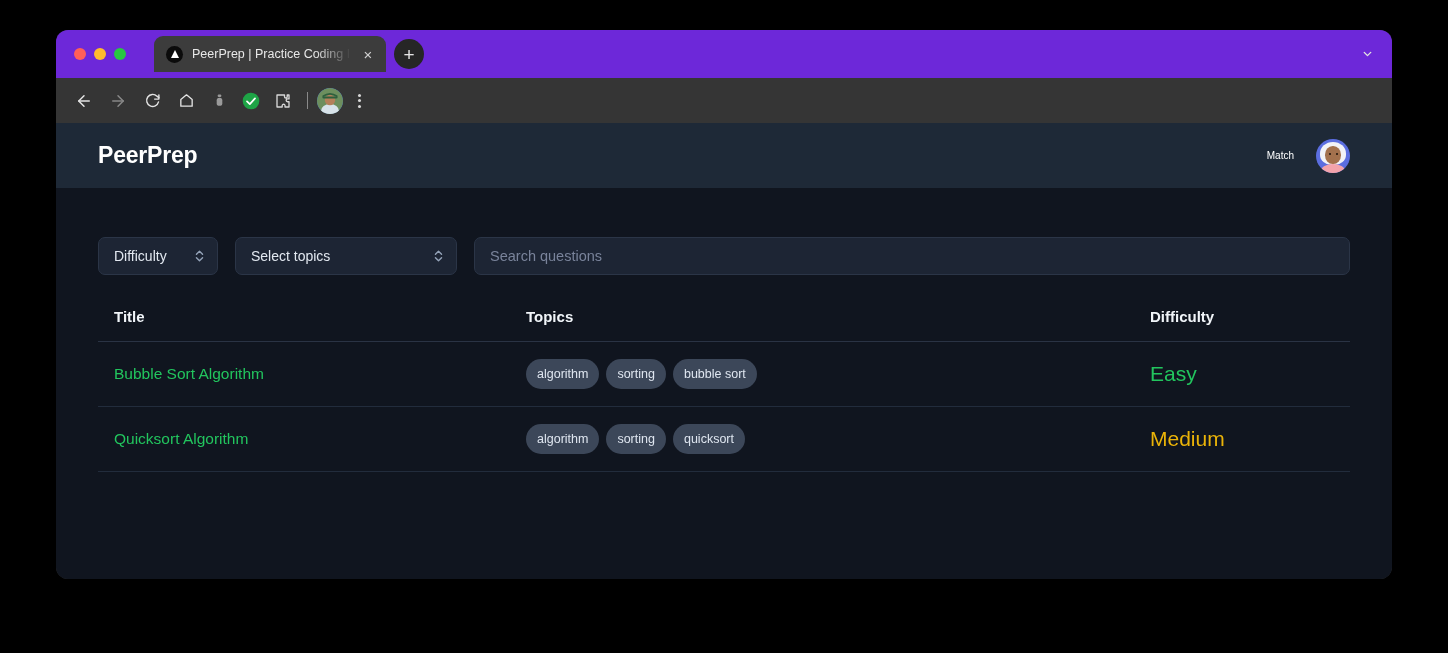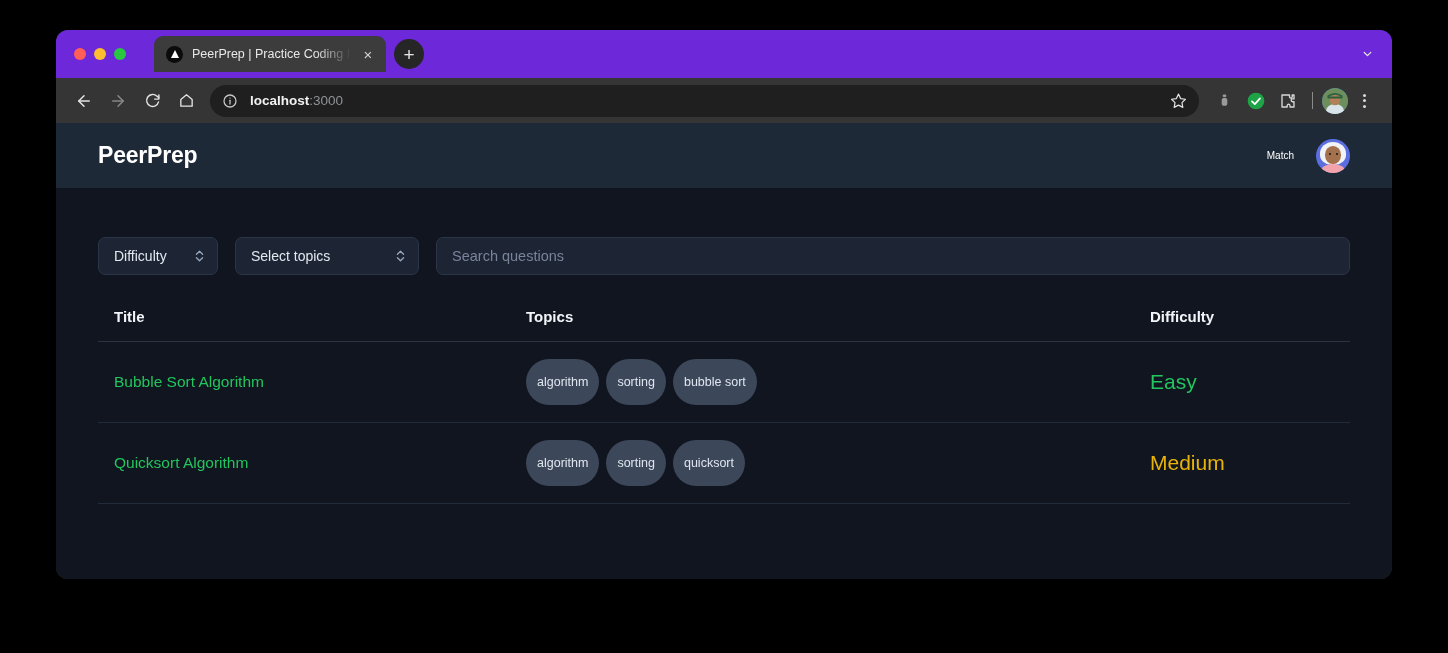--- a/index.html
+++ b/index.html
@@ -246,21 +246,21 @@
     border: 1px solid #2b3547;
     border-radius: 7px;
     height: 38px;
     display: flex; align-items: center;
     padding: 0 12px 0 15px;
     color: #e2e8f0;
     font-size: 14px;
     gap: 10px;
   }
   .select.difficulty { width: 120px; }
-  .select.topics { width: 184px; }
+  .select.topics { width: 222px; }
   .select .label { flex: 1 1 auto; white-space: nowrap; }
   .selector-icon { display: flex; flex-direction: column; align-items: center; gap: 2px; color: #94a3b8; flex: 0 0 auto; }
   .search-box {
     flex: 1 1 auto;
     background: #1d2534;
     border: 1px solid #2b3547;
     border-radius: 7px;
     height: 38px;
     display: flex; align-items: center;
     padding: 0 15px;
@@ -289,21 +289,21 @@
   }
   .qtable td.c-title { padding-left: 16px; font-size: 15.5px; color: #22c55e; }
   .qtable td.c-topics { }
   .qtable td.c-diff { padding-left: 16px; font-size: 21px; }
   .tags { display: flex; gap: 7px; flex-wrap: wrap; }
   .tag {
     background: #3c4759;
     color: #dfe6f0;
     font-size: 12.5px;
     border-radius: 999px;
-    padding: 16px 11px;
+    padding: 8px 11px;
     white-space: nowrap;
   }
 </style>
 </head>
 <body>
 
 <div class="browser-window">
 
   <div class="tab-strip">
     <div class="traffic-lights">
@@ -347,35 +347,20 @@
           <polyline points="21 4 21 10 15 10"></polyline>
           <path d="M20.5 14a8.5 8.5 0 1 1-2.2-8.1L21 8"></path>
         </svg>
     </div>
     <div class="nav-btn">
       <svg width="17" height="17" viewBox="0 0 24 24" fill="none" stroke="currentColor" stroke-width="1.9" stroke-linecap="round" stroke-linejoin="round">
           <path d="M4 10.5 12 4l8 6.5V20H4z"></path>
         </svg>
     </div>
 
-    <div class="omnibox">
-      <span class="site-info">
-        <svg width="16" height="16" viewBox="0 0 24 24" fill="none" stroke="currentColor" stroke-width="1.9">
-            <circle cx="12" cy="12" r="9"></circle>
-            <line x1="12" y1="11" x2="12" y2="16.5" stroke-linecap="round"></line>
-            <circle cx="12" cy="7.6" r="1" fill="currentColor" stroke="none"></circle>
-          </svg>
-      </span>
-      <span class="url"><b>localhost</b><span>:3000</span></span>
-      <span class="star-btn">
-        <svg width="17" height="17" viewBox="0 0 24 24" fill="none" stroke="currentColor" stroke-width="1.7" stroke-linejoin="round">
-            <polygon points="12 3 15 9.3 21.8 10.2 16.9 15 18.1 21.7 12 18.5 5.9 21.7 7.1 15 2.2 10.2 9 9.3"></polygon>
-          </svg>
-      </span>
-    </div>
 
     <div class="tb-icon">
       <svg width="15" height="15" viewBox="0 0 24 24" fill="#9a9a9a" stroke="none">
           <rect x="9" y="2.5" width="6" height="4" rx="2"></rect>
           <rect x="7.5" y="7.5" width="9" height="13" rx="4.2"></rect>
         </svg>
     </div>
     <div class="tb-icon">
       <svg width="20" height="20" viewBox="0 0 24 24">
           <circle cx="12" cy="12" r="10" fill="#1ea446"></circle>

